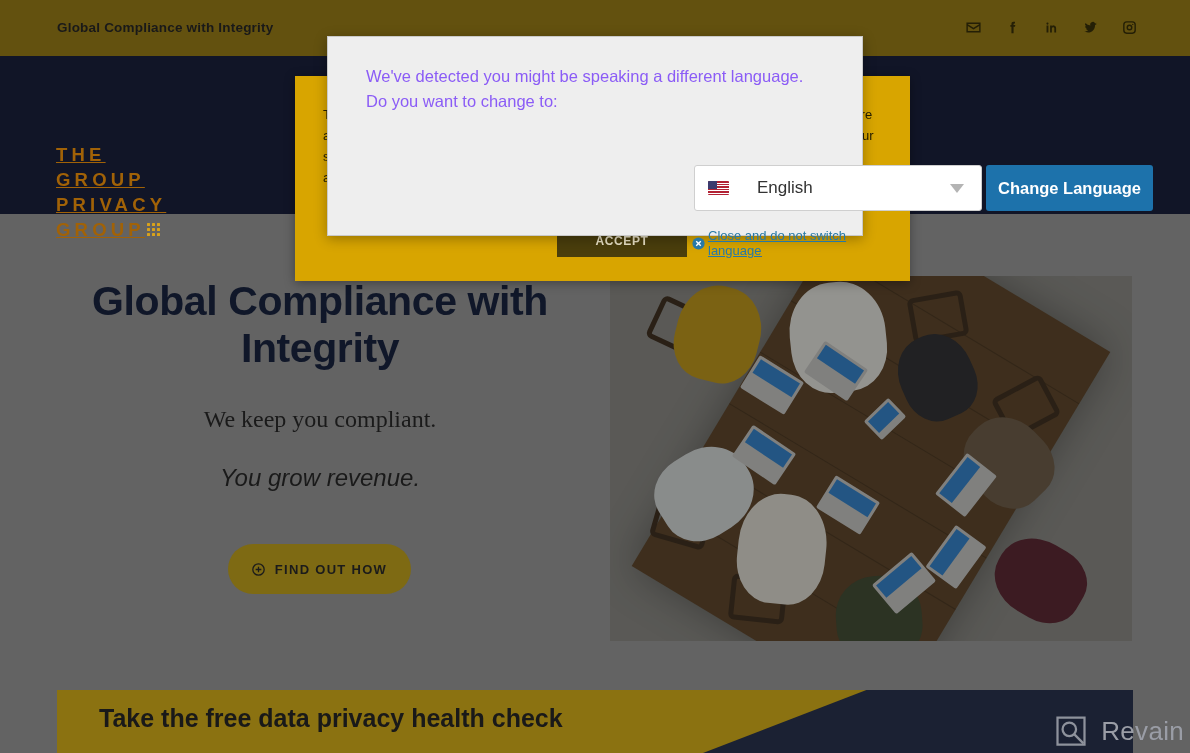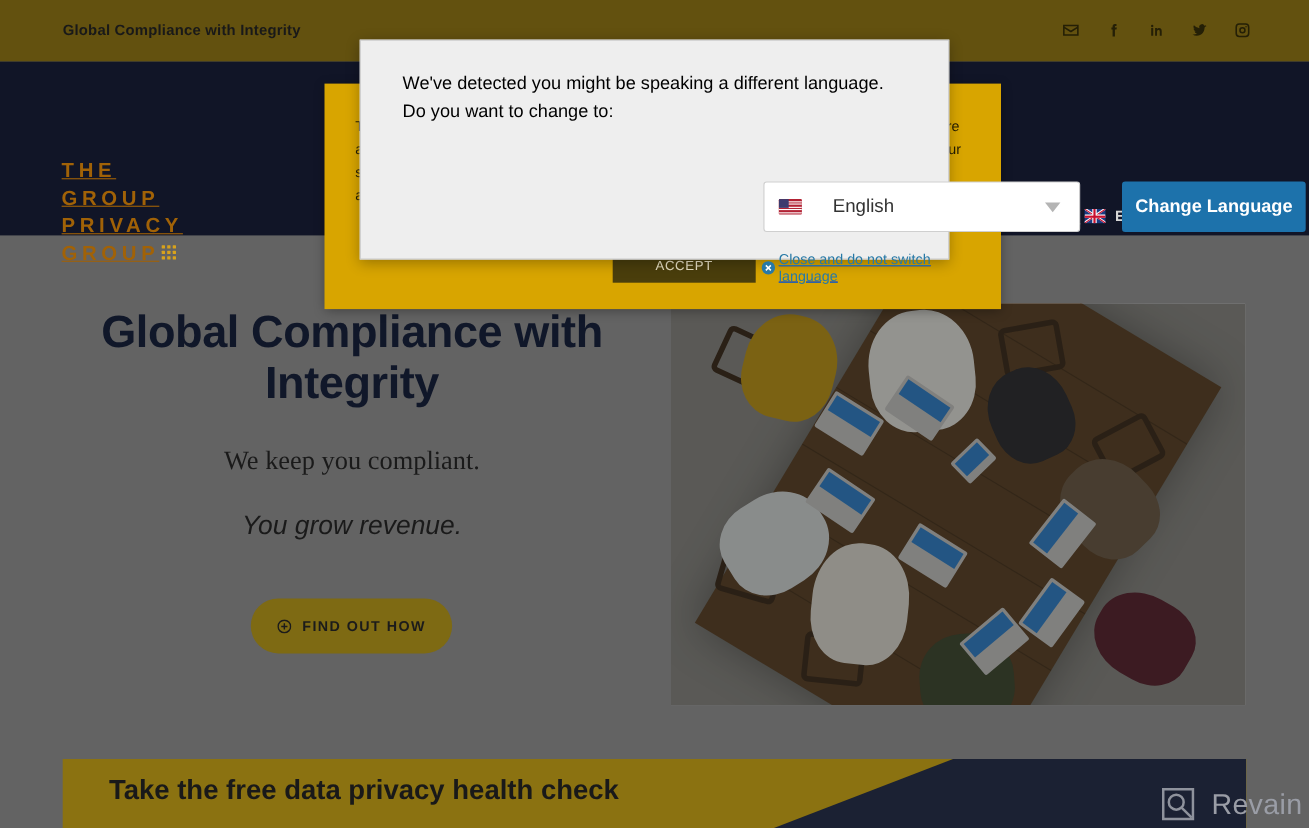--- a/index.html
+++ b/index.html
@@ -155,33 +155,33 @@
     background: #d8a500; z-index: 40;
     box-shadow: 0 2px 10px rgba(0,0,0,.35);
   }
   .cookie-body {
     position: absolute; left: 28px; top: 28px; width: 558px;
     font-size: 13px; color: #241d00; line-height: 21px;
   }
   .cookie-accept {
     position: absolute; left: 262px; bottom: 24px;
     width: 130px; height: 32px; border: none; cursor: pointer;
-    background: #4a3e0c; color: #e9e1c5; font-size: 12px; font-weight: normal;
+    background: #4a3e0c; color: #e9e1c5; font-size: 12px; font-weight: bold;
     letter-spacing: .6px;
   }
 
   
   .langmodal {
     position: absolute; left: 327px; top: 36px; width: 536px; height: 200px;
     background: #eeeeee; border: 1px solid #c9c9c9; z-index: 60;
     box-shadow: 0 3px 12px rgba(0,0,0,.3);
   }
   .langmodal-msg {
     position: absolute; left: 38px; top: 27px; width: 455px;
-    font-size: 16.5px; color: #000000; line-height: 25px;
+    font-size: 16.5px; color: #8b5cf6; line-height: 25px;
   }
   .lang-select {
     position: absolute; left: 366px; top: 128px; width: 288px; height: 46px;
     background: #fff; border: 1px solid #cfcfcf; border-radius: 3px;
     display: flex; align-items: center; cursor: pointer;
   }
   .flag-us {
     width: 21px; height: 14px; margin-left: 13px; position: relative;
     background: #b22234; overflow: hidden; border-radius: 1px; flex: 0 0 auto;
   }
@@ -191,21 +191,21 @@
     margin-left: 28px; font-size: 17px; color: #333; flex: 1 1 auto;
   }
   .lang-caret {
     width: 0; height: 0; margin-right: 17px;
     border-left: 7px solid transparent; border-right: 7px solid transparent;
     border-top: 9px solid #b4b4b4;
   }
   .change-btn {
     position: absolute; left: 658px; top: 128px; width: 167px; height: 46px;
     background: #1d72ab; border: none; border-radius: 3px; cursor: pointer;
-    color: #fff; font-size: 16.5px; font-weight: bold; margin-left: 34px;
+    color: #fff; font-size: 16.5px; font-weight: bold;
   }
   .close-link {
     position: absolute; left: 364px; top: 191px;
     display: flex; align-items: center; gap: 3px; cursor: pointer;
   }
   .close-x { width: 13px; height: 13px; flex: 0 0 auto; }
   .close-link-text {
     font-size: 13px; color: #2779a6; text-decoration: underline;
   }
 </style>

